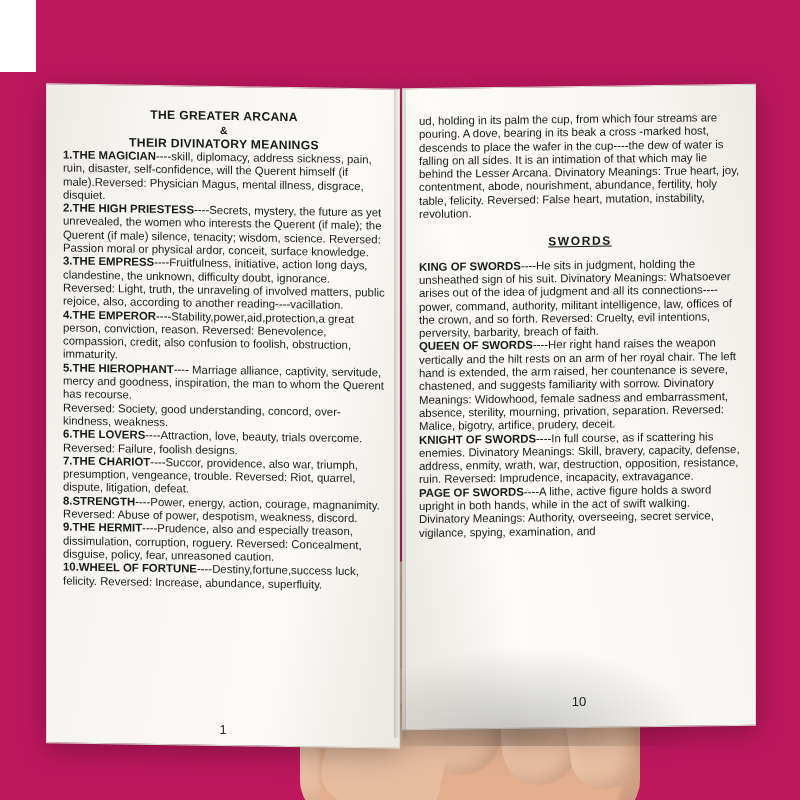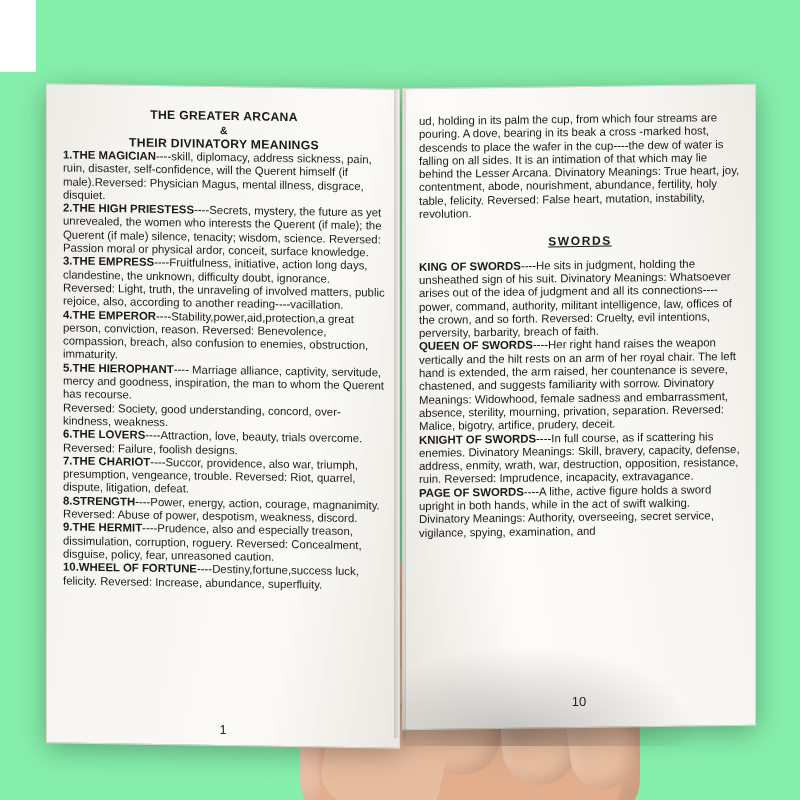--- a/index.html
+++ b/index.html
@@ -9,21 +9,21 @@
     height: 800px;
     overflow: hidden;
     background: #ffffff;
     font-family: "Liberation Sans", sans-serif;
   }
 
   #scene {
     position: relative;
     width: 800px;
     height: 800px;
-    background: #86efac;
+    background: #be185d;
     overflow: hidden;
   }
 
   
   .hand {
     position: absolute;
     left: 300px;
     top: 560px;
     width: 340px;
     height: 260px;
@@ -198,21 +198,21 @@
       <div class="page-inner">
         <div class="title">
           <div>THE GREATER ARCANA</div>
           <div class="amp">&amp;</div>
           <div>THEIR DIVINATORY MEANINGS</div>
         </div>
 
         <p class="entry"><b>1.THE MAGICIAN</b><span>----skill, diplomacy, address sickness, pain, ruin, disaster, self-confidence, will the Querent himself (if male).Reversed: Physician Magus, mental illness, disgrace, disquiet.</span></p>
         <p class="entry"><b>2.THE HIGH PRIESTESS</b><span>----Secrets, mystery, the future as yet unrevealed, the women who interests the Querent (if  male); the Querent (if  male) silence, tenacity; wisdom, science. Reversed: Passion moral or physical ardor, conceit, surface knowledge.</span></p>
         <p class="entry"><b>3.THE EMPRESS</b><span>----Fruitfulness, initiative, action long days, clandestine, the unknown, difficulty doubt, ignorance. Reversed: Light, truth, the unraveling of involved matters, public rejoice, also, according to another reading----vacillation.</span></p>
-        <p class="entry"><b>4.THE EMPEROR</b><span>----Stability,power,aid,protection,a great person, conviction, reason. Reversed: Benevolence, compassion, breach, also confusion to enemies, obstruction, immaturity.</span></p>
+        <p class="entry"><b>4.THE EMPEROR</b><span>----Stability,power,aid,protection,a great person, conviction, reason. Reversed: Benevolence, compassion, credit, also confusion to foolish, obstruction, immaturity.</span></p>
         <p class="entry"><b>5.THE HIEROPHANT</b><span>---- Marriage alliance, captivity, servitude, mercy and goodness, inspiration, the man to whom the Querent has recourse.</span></p>
         <p class="entry"><span>Reversed: Society, good understanding, concord, over-kindness, weakness.</span></p>
         <p class="entry"><b>6.THE LOVERS</b><span>----Attraction, love, beauty, trials overcome. Reversed: Failure, foolish designs.</span></p>
         <p class="entry"><b>7.THE CHARIOT</b><span>----Succor, providence, also war, triumph, presumption, vengeance, trouble. Reversed: Riot, quarrel, dispute, litigation, defeat.</span></p>
         <p class="entry"><b>8.STRENGTH</b><span>----Power, energy, action, courage, magnanimity. Reversed: Abuse of power, despotism, weakness, discord.</span></p>
         <p class="entry"><b>9.THE HERMIT</b><span>----Prudence, also and especially treason, dissimulation, corruption, roguery. Reversed: Concealment, disguise, policy, fear, unreasoned caution.</span></p>
         <p class="entry"><b>10.WHEEL OF FORTUNE</b><span>----Destiny,fortune,success luck, felicity. Reversed: Increase, abundance, superfluity.</span></p>
       </div>
       <div class="folio">1</div>
     </div>

